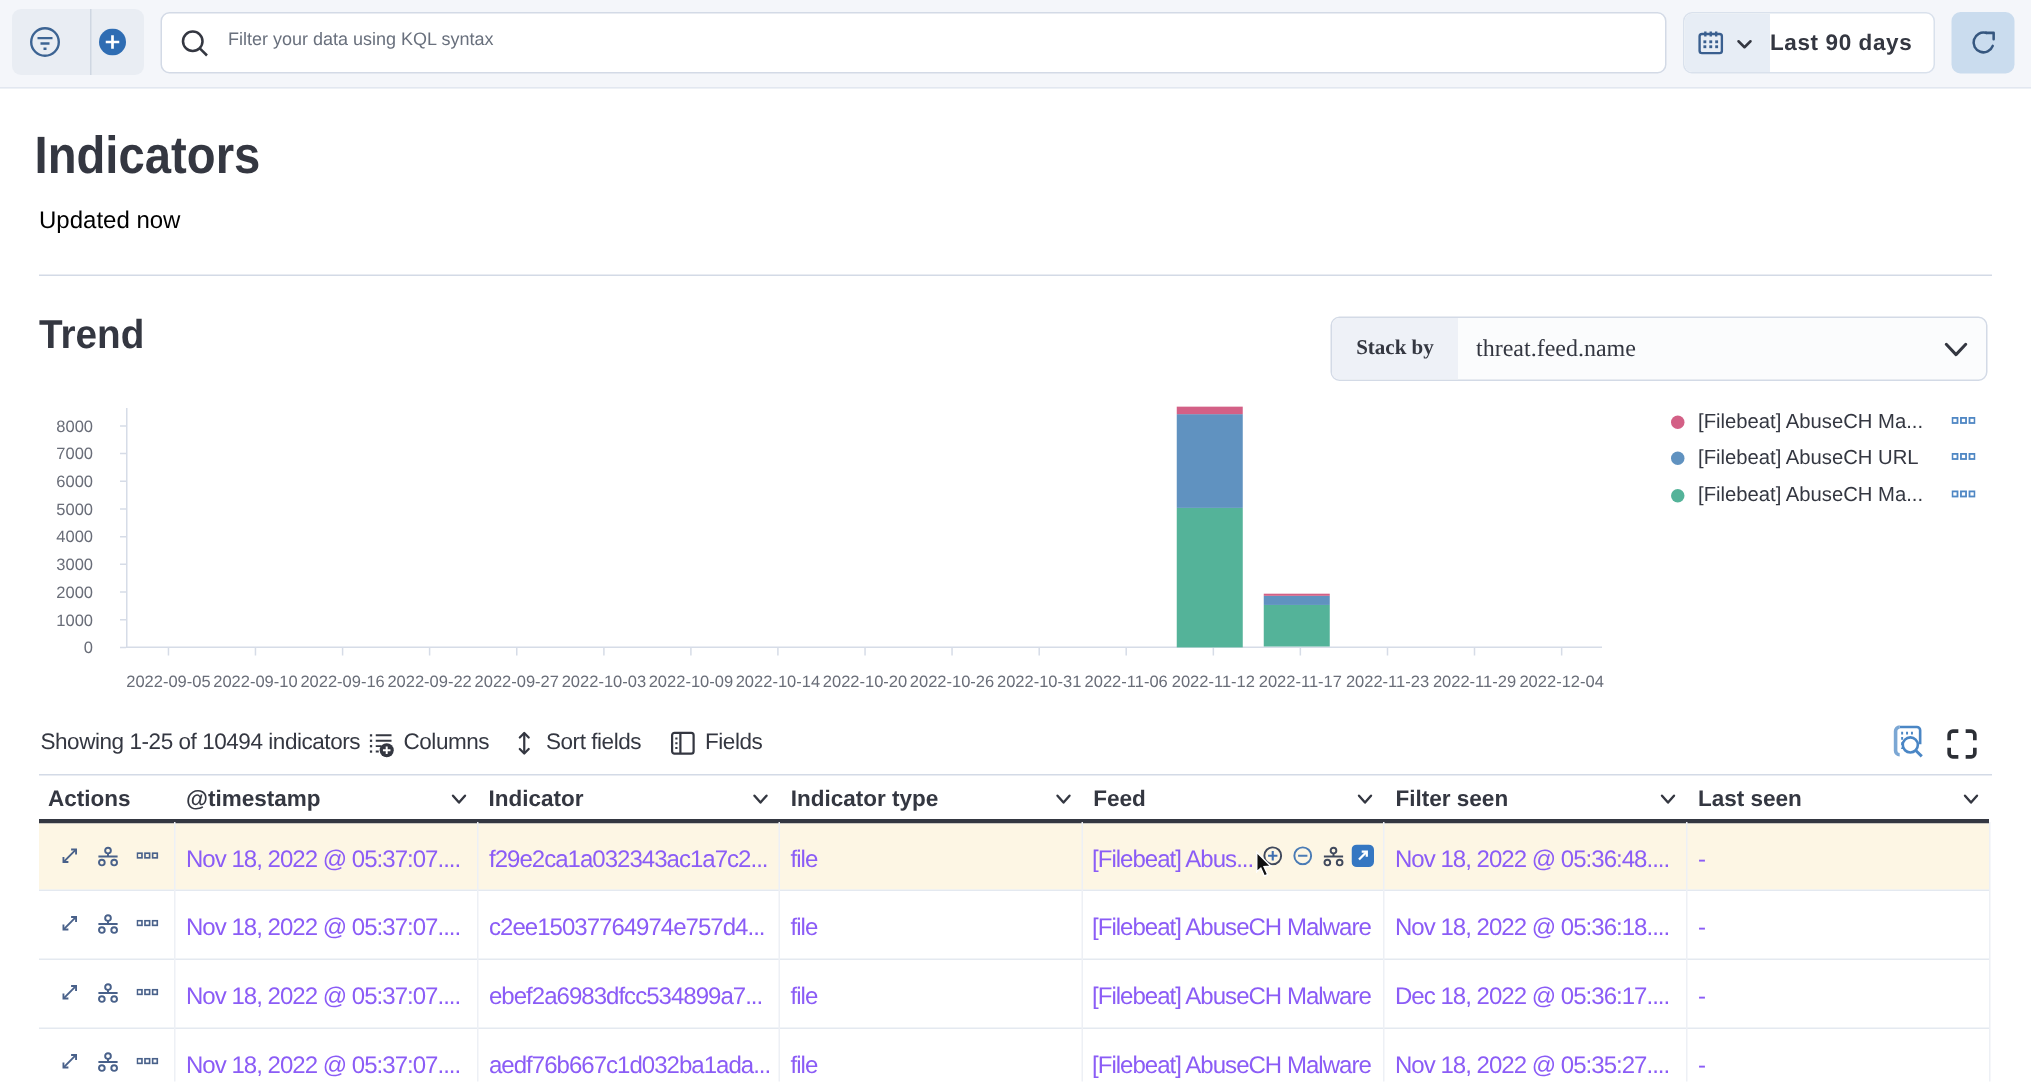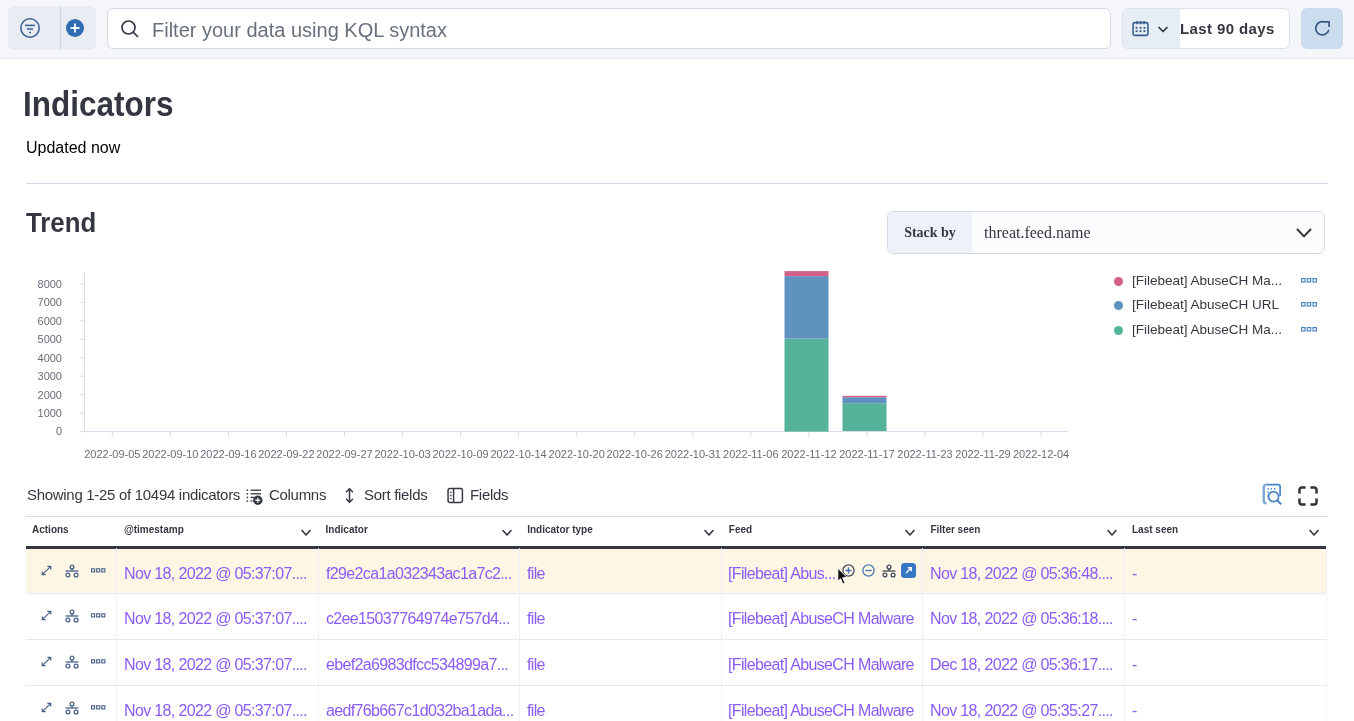--- a/index.html
+++ b/index.html
@@ -6,21 +6,21 @@
   html,body { width:1354px; height:721px; overflow:hidden; background:#fff;
     font-family:"Liberation Sans", sans-serif; color:#343741; }
   .abs { position:absolute; }
   
   .topbar { position:absolute; left:0; top:0; width:1354px; height:59px; background:#f4f6fa; border-bottom:1px solid #e2e7f0; }
   .btngroup { position:absolute; left:8px; top:6px; width:88px; height:44px; background:#e9edf3;
     border-radius:6px; }
   .btngroup .sep { position:absolute; left:52px; top:0; width:1px; height:44px; background:#cfd7e2; }
   .searchbox { position:absolute; left:107px; top:8px; width:1004px; height:41px; background:#fff;
     border:1px solid #d3dae6; border-radius:6px; }
-  .searchbox .ph { position:absolute; left:44px; top:10px; font-size:20px; color:#69707d; }
+  .searchbox .ph { position:absolute; left:44px; top:10px; font-size:12px; color:#69707d; }
   .datepicker { position:absolute; left:1122px; top:8px; width:168px; height:41px; background:#fff;
     border:1px solid #d9e1ec; border-radius:6px; overflow:hidden; }
   .dp-left { position:absolute; left:0; top:0; width:57px; height:41px; background:#e7edf5; }
   .dp-text { position:absolute; left:57px; top:0; width:111px; height:39px; line-height:39px;
     text-align:left; font-size:15px; font-weight:700; color:#343741; letter-spacing:0.4px; }
   .refreshbtn { position:absolute; left:1301px; top:8px; width:42px; height:41px;
     background:#cadcee; border-radius:6px; }
   
   .h1 { position:absolute; left:23px; top:84px; font-size:35px; font-weight:700; color:#343741; transform:scaleX(0.9); transform-origin:left top; }
   .updated { position:absolute; left:26px; top:139px; font-size:16px; color:#000000; }
@@ -33,21 +33,21 @@
     font-size:14px; font-weight:700; line-height:41px; text-align:center; color:#343741; }
   .sb-value { position:absolute; left:96px; top:0; height:41px; line-height:41px; font-size:16px; color:#343741; }
   
   .legend-item { position:absolute; left:1110px; height:24px; }
   .legend-dot { position:absolute; left:4px; top:8px; width:9px; height:9px; border-radius:50%; }
   .legend-txt { position:absolute; left:22px; top:4px; font-size:13.5px; color:#343741; white-space:nowrap; }
   
   .toolbar-txt { position:absolute; font-size:15px; color:#343741; white-space:nowrap; letter-spacing:-0.3px; }
   
   .tbl-topline { position:absolute; left:26px; top:516px; width:1302px; height:1px; background:#d3dae6; }
-  .th { position:absolute; top:519px; height:28px; font-size:10px; font-weight:700; color:#343741; }
+  .th { position:absolute; top:519px; height:28px; font-size:15px; font-weight:700; color:#343741; }
   .tbl-underline { position:absolute; left:26px; top:545.5px; width:1300px; height:3px; background:#343741; }
   .row1bg { position:absolute; left:26px; top:548.5px; width:1300px; height:44.5px; background:#fdf6e4; }
   .rowline { position:absolute; left:26px; width:1300px; height:1px; background:#e4e9f0; }
   .colline { position:absolute; width:1px; background:#edf0f5; top:548px; height:173px; }
   .cell { position:absolute; font-size:16px; color:#8b5cf6; white-space:nowrap; letter-spacing:-0.65px; }
 </style>
 </head>
 <body>
 <div class="topbar">
   <div class="btngroup">

